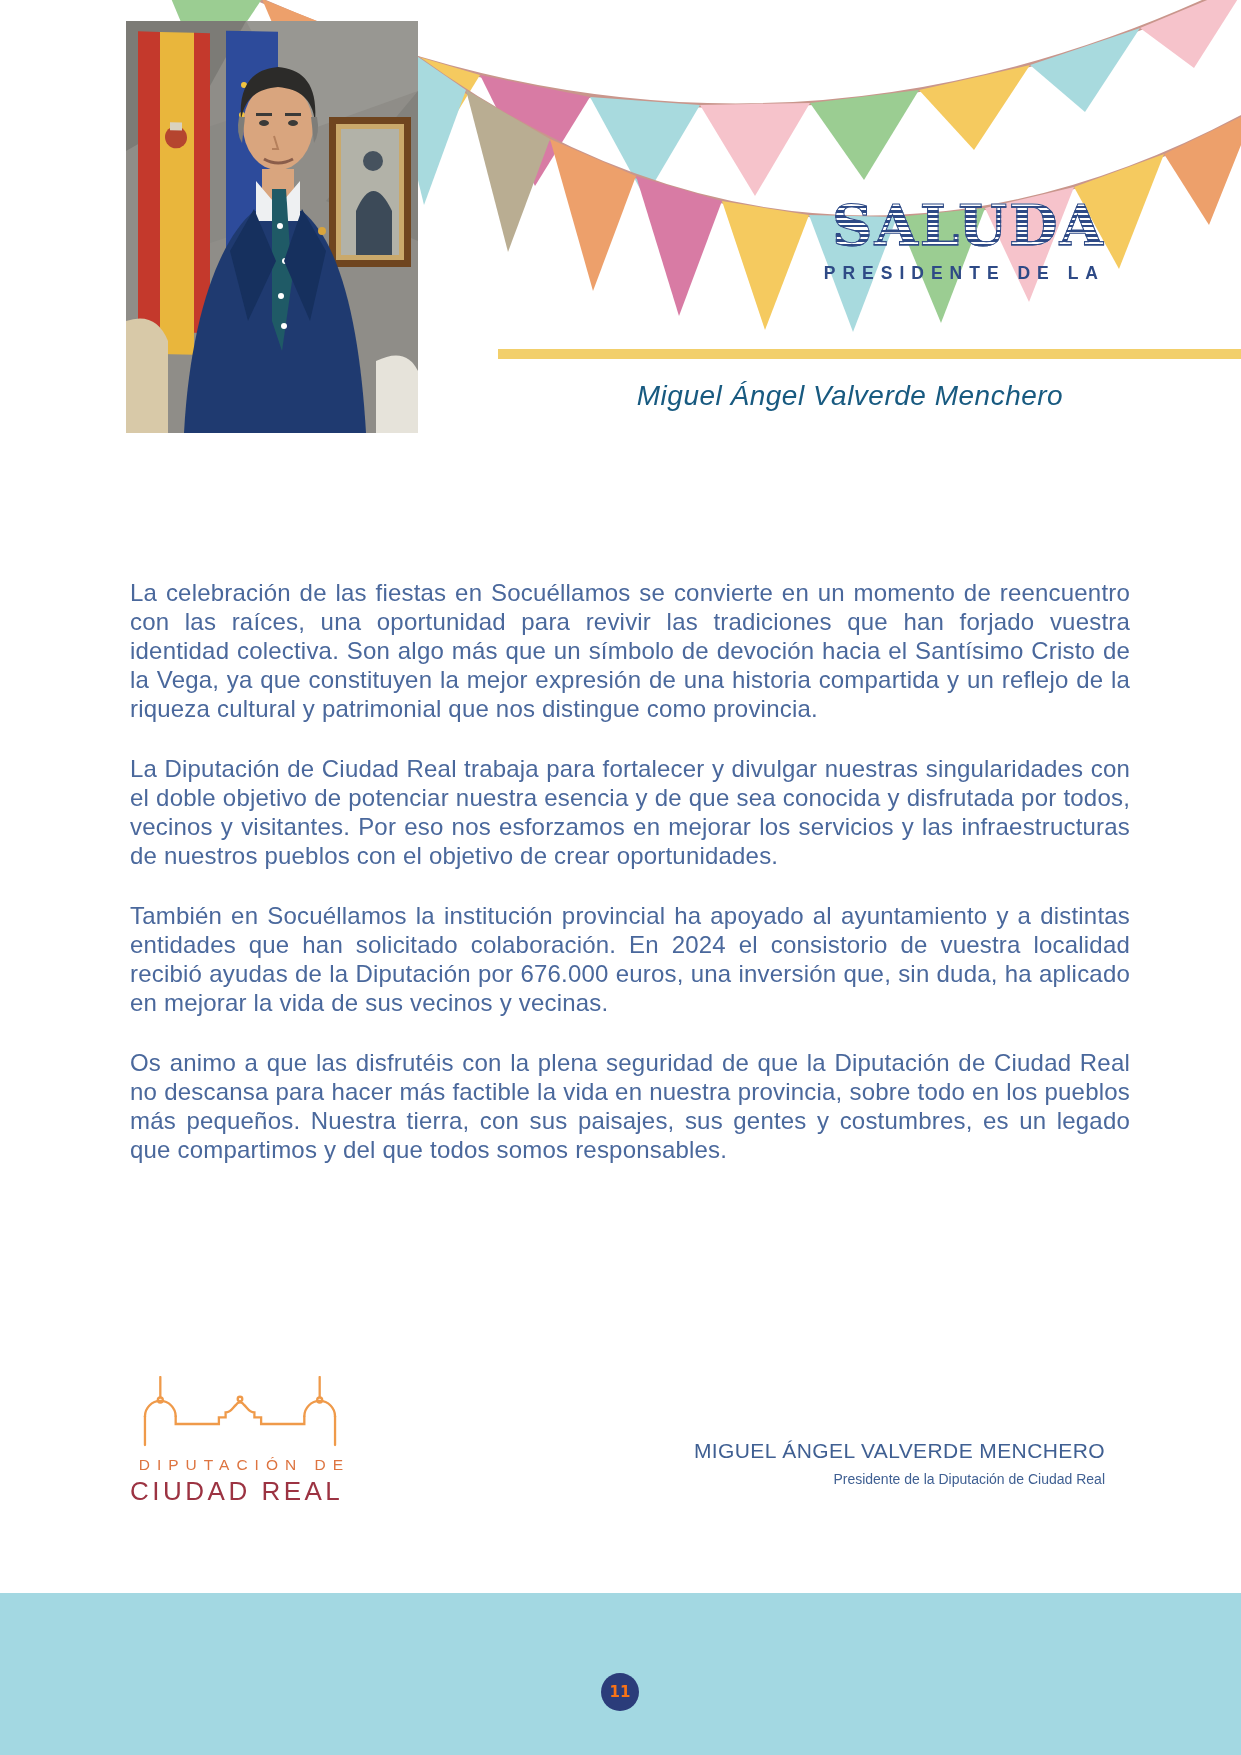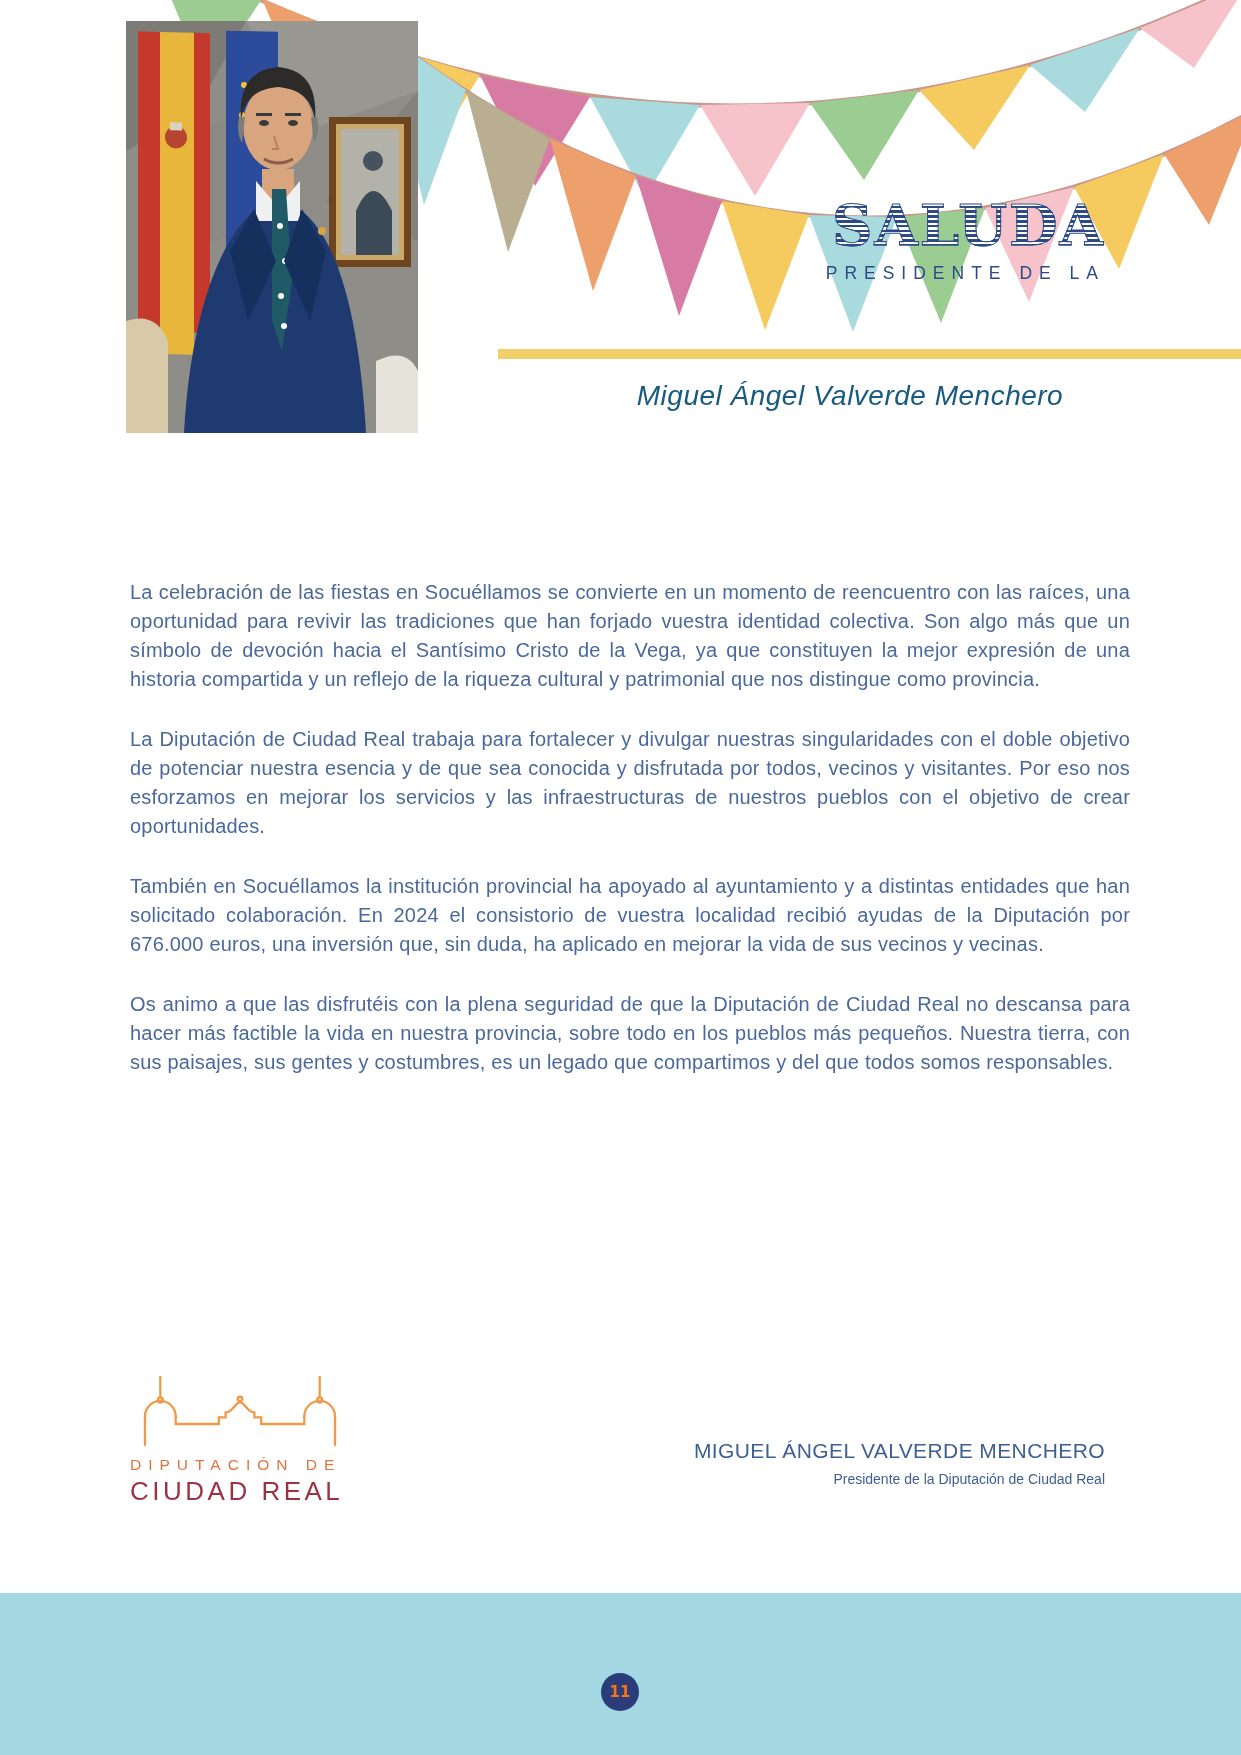--- a/index.html
+++ b/index.html
@@ -21,42 +21,42 @@
     -webkit-text-stroke:1px var(--title-blue,#2e4a86);
   }
   @supports ((-webkit-background-clip:text) or (background-clip:text)){
     .page-title{
       background:repeating-linear-gradient(180deg, var(--title-blue,#2e4a86) 0 2.6px, #ffffff 2.6px 4.8px);
       -webkit-background-clip:text; background-clip:text; color:transparent;
     }
   }
   .subtitle{
     margin-top:8px; color:var(--title-blue,#2e4a86);
-    font-size:17.5px; line-height:23px; font-weight:400; letter-spacing:7px;
+    font-size:17.5px; line-height:23px; font-weight:700; letter-spacing:7px;
   }
   .accent-line{
     position:absolute; left:498px; top:349px; right:0; height:10px;
     background:var(--accent-gold,#f2cf6b); z-index:3;
   }
   .author-name{
     position:absolute; left:600px; top:380px; width:500px; text-align:center; z-index:3;
     font-style:italic; font-size:28px; color:var(--name-teal,#185a80); letter-spacing:0.5px;
   }
   
   .body-text{
     position:absolute; left:130px; top:578px; width:1000px; z-index:3;
-    color:var(--body-text,#4a689c); font-size:20px; line-height:29px;
+    color:var(--body-text,#4a689c); font-size:24px; line-height:29px;
     text-align:justify; letter-spacing:0.2px;
   }
   .body-text p{margin:0 0 31px 0;}
   
   .logo{position:absolute; left:130px; top:1376px; z-index:3;}
   .logo-line1{
     margin-top:4px; color:var(--logo-text-orange,#dd7440);
-    font-size:15.5px; font-weight:500; letter-spacing:7px;
+    font-size:15.5px; font-weight:500; letter-spacing:7px;text-align:right;
   }
   .logo-line2{
     margin-top:2px; color:var(--logo-maroon,#9c3342);
     font-size:26px; font-weight:400; letter-spacing:3.5px;
   }
   
   .signature{position:absolute; right:136px; top:1437px; text-align:right; z-index:3;
     color:var(--signature-text,#3f5f92);}
   .signature-name{font-size:21px; font-weight:500; letter-spacing:0.4px; line-height:28px;}
   .signature-role{font-size:14px; line-height:28px;margin-left:20px;}

